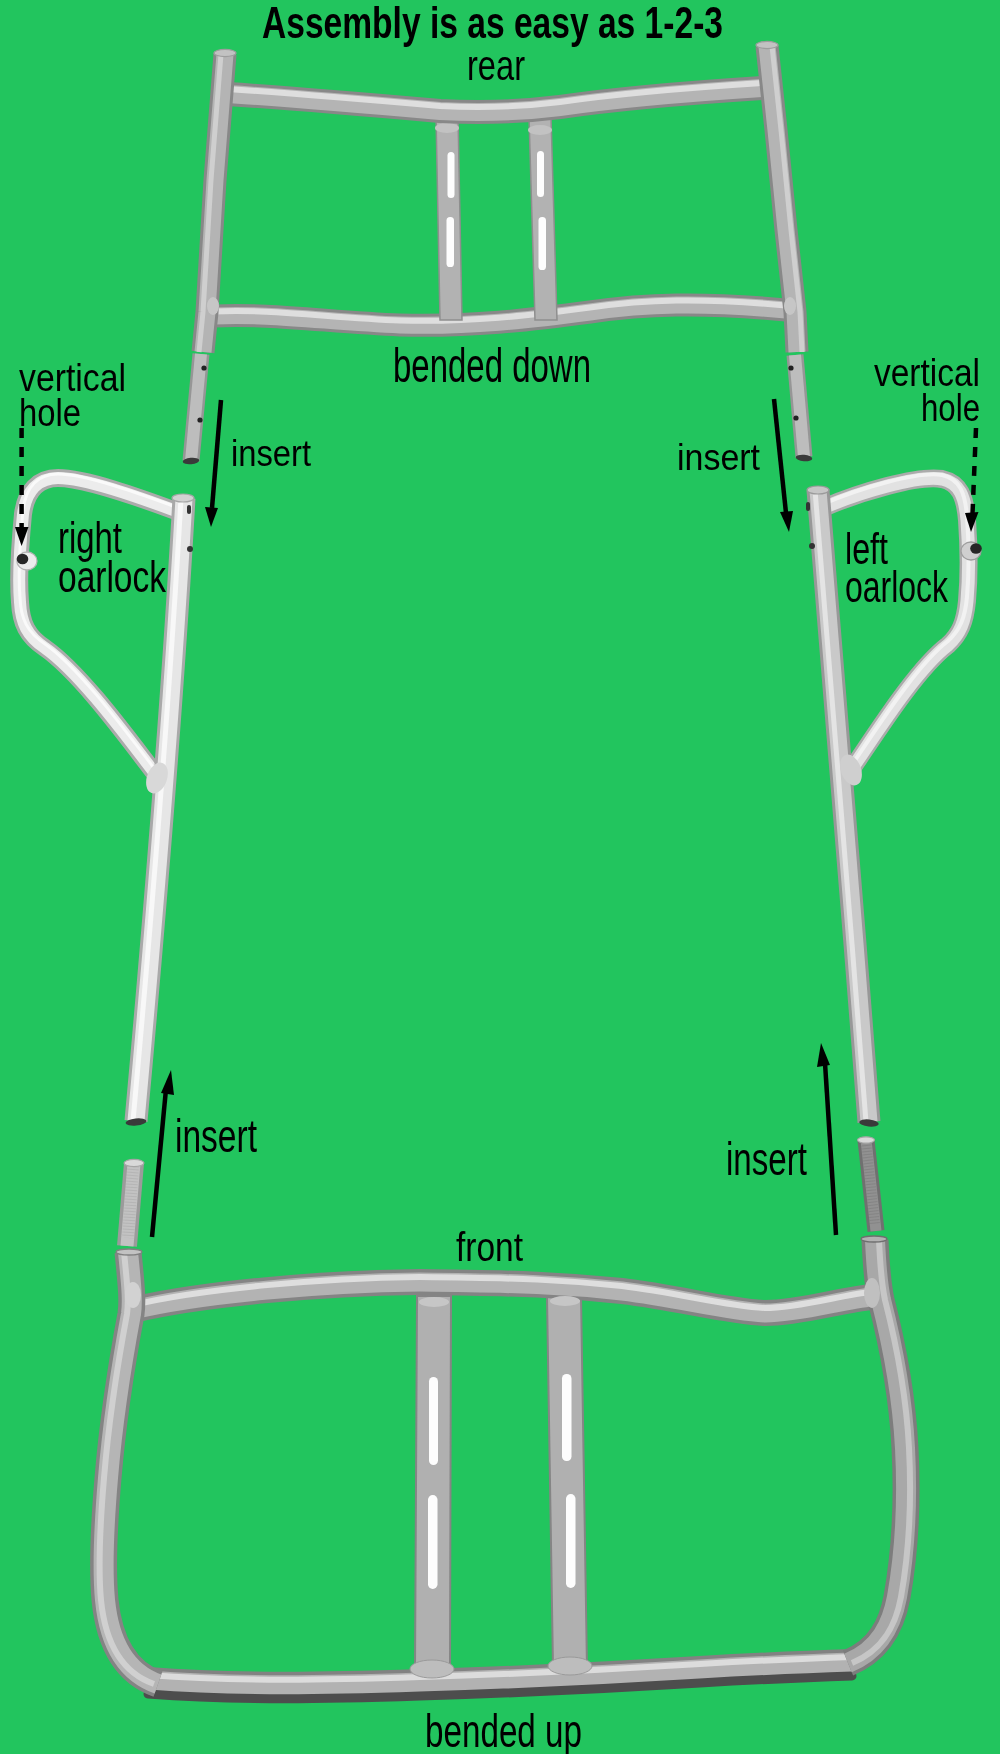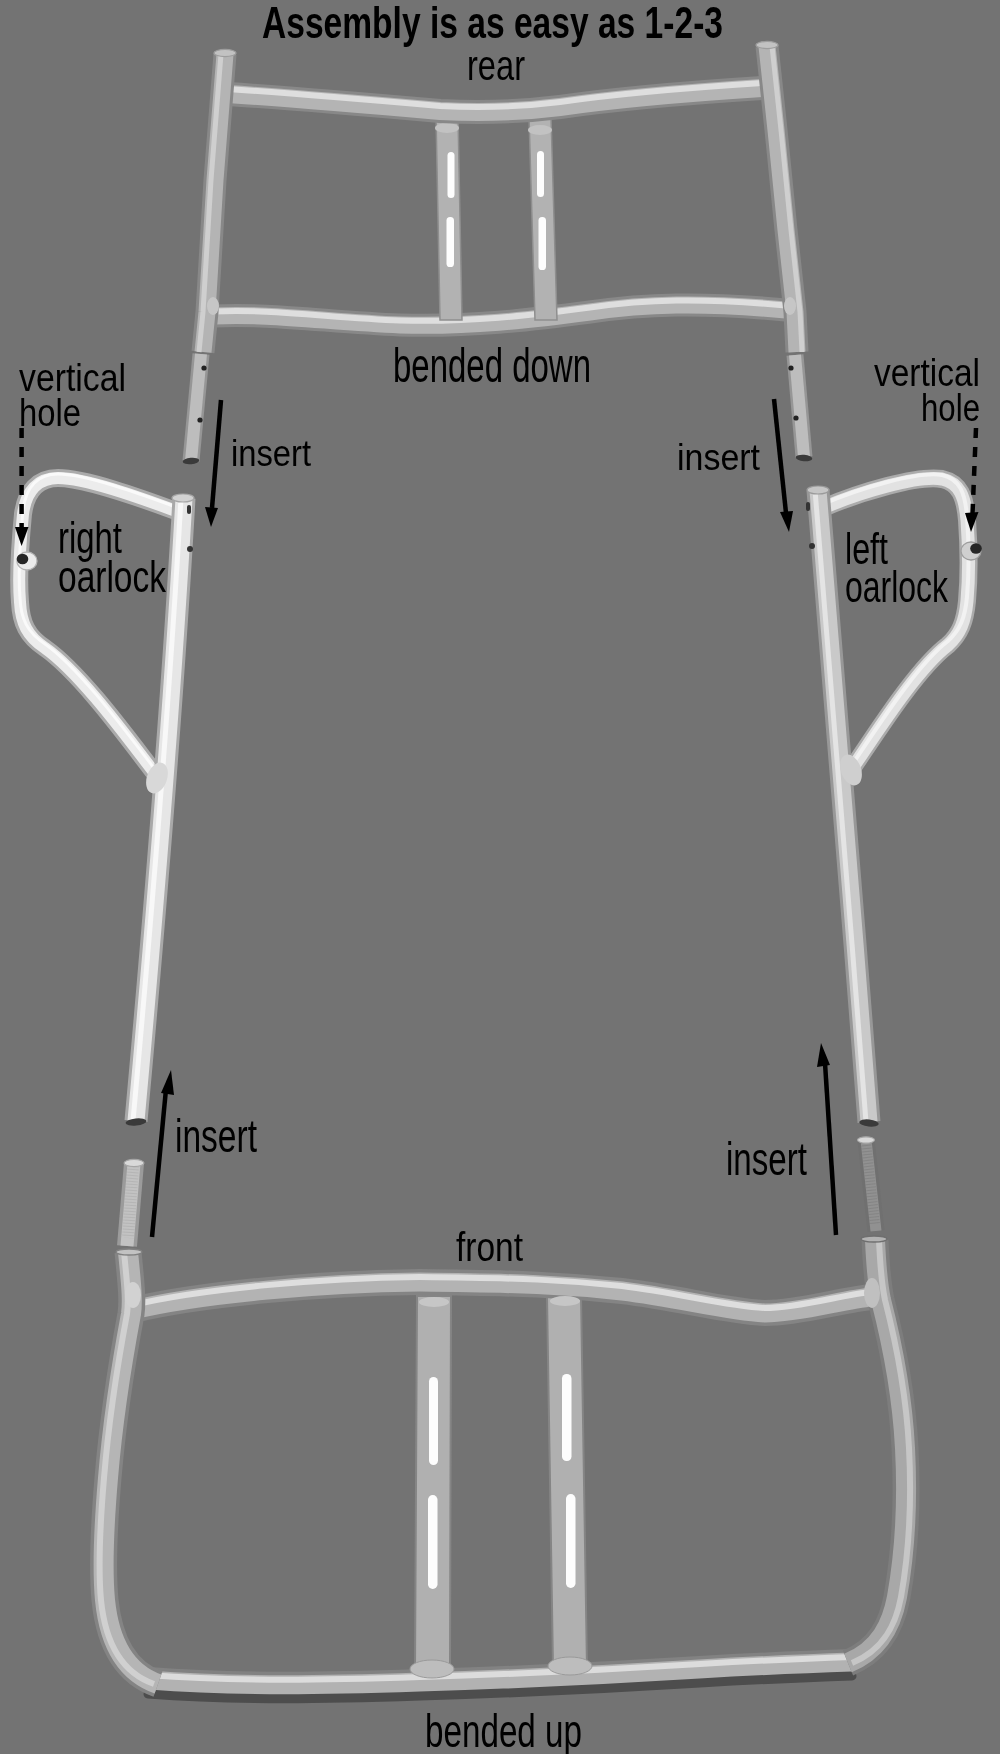--- a/index.html
+++ b/index.html
@@ -1,16 +1,16 @@
 <!DOCTYPE html>
 <html><head>
 <meta charset="utf-8">
 <style>
   html,body{margin:0;padding:0;background:#fff;}
-  #page{position:relative;width:1000px;height:1754px;background:#737373;overflow:hidden;font-family:"Liberation Sans",sans-serif;}
+  #page{position:relative;width:1000px;height:1754px;background:#22c55e;overflow:hidden;font-family:"Liberation Sans",sans-serif;}
   svg{position:absolute;left:0;top:0;}
   text{font-family:"Liberation Sans",sans-serif;fill:#000;}
 </style>
 </head>
 <body>
 <div id="page">
 <svg width="1000" height="1754" viewBox="0 0 1000 1754">
 <defs>
   <path id="p_lupright" d="M225,54 L215,180 L207,312 L203,352"></path>
   <path id="p_rupright" d="M767,46 L776,130 L786,230 L795,312 L797,352"></path>

